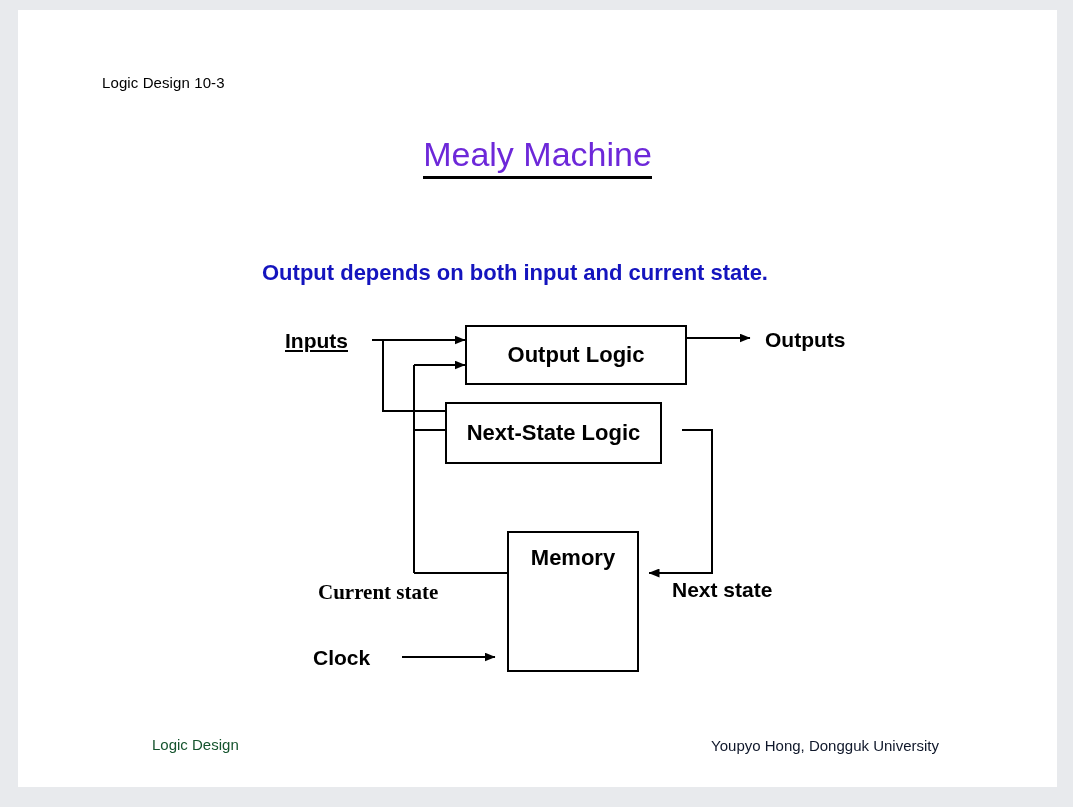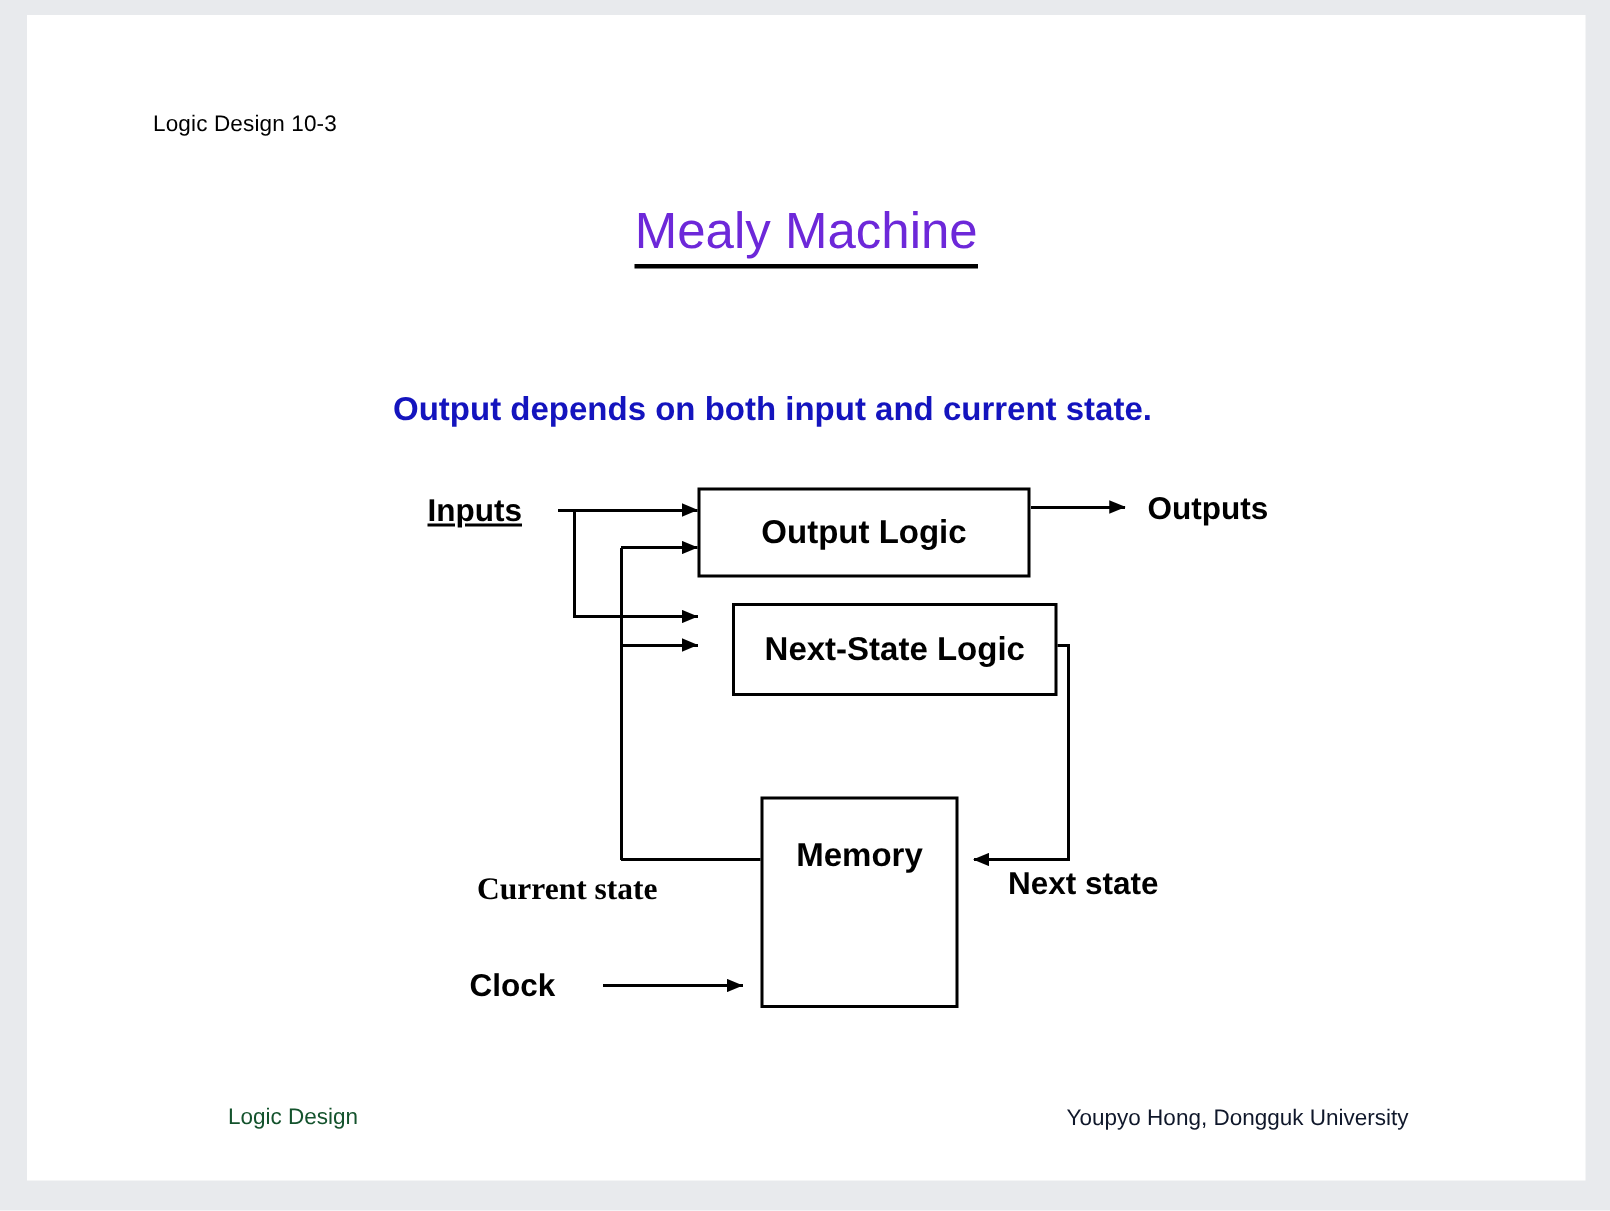--- a/index.html
+++ b/index.html
@@ -85,21 +85,21 @@
     display: flex;
     align-items: center;
     justify-content: center;
     font-size: 22px;
     font-weight: bold;
     color: #000000;
     white-space: nowrap;
   }
   .dg-box.mem {
     align-items: flex-start;
-    padding-top: 24px;
+    padding-top: 12px;
   }
 
   .dg-label {
     position: absolute;
     font-size: 21px;
     font-weight: bold;
     color: #000000;
     white-space: nowrap;
   }
 
@@ -161,21 +161,21 @@
         <path d="M649,328 L712,328" marker-end="url(#arrowR)"></path>
 
         <path d="M644,420 L674,420 L674,563 L611,563" marker-end="url(#arrowL)"></path>
 
         <path d="M364,647 L457,647" marker-end="url(#arrowR)"></path>
       </g>
     </svg>
 
     <div class="dg-box" style="left:427px; top:315px; width:222px; height:60px;">Output Logic</div>
 
-    <div class="dg-box" style="left:450px; top:392px; width:217px; height:62px;">Next-State Logic</div>
+    <div class="dg-box" style="left:407px; top:392px; width:217px; height:62px;">Next-State Logic</div>
 
     <div class="dg-box mem" style="left:469px; top:521px; width:132px; height:141px;">Memory</div>
 
     <div class="dg-label" style="left:247px; top:319px;text-decoration:underline;">Inputs</div>
 
     <div class="dg-label" style="left:727px; top:318px;">Outputs</div>
 
     <div class="dg-label" style="left:280px; top:570px;font-family:Liberation Serif, serif;">Current state</div>
 
     <div class="dg-label" style="left:634px; top:568px;">Next state</div>

